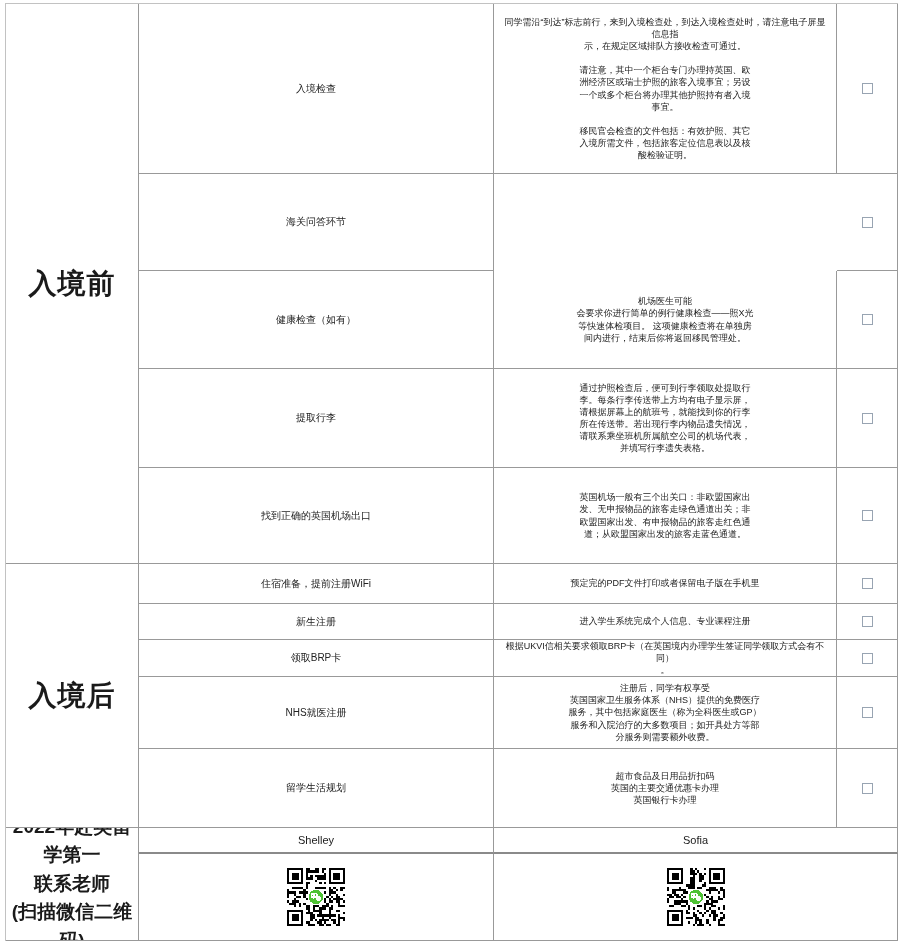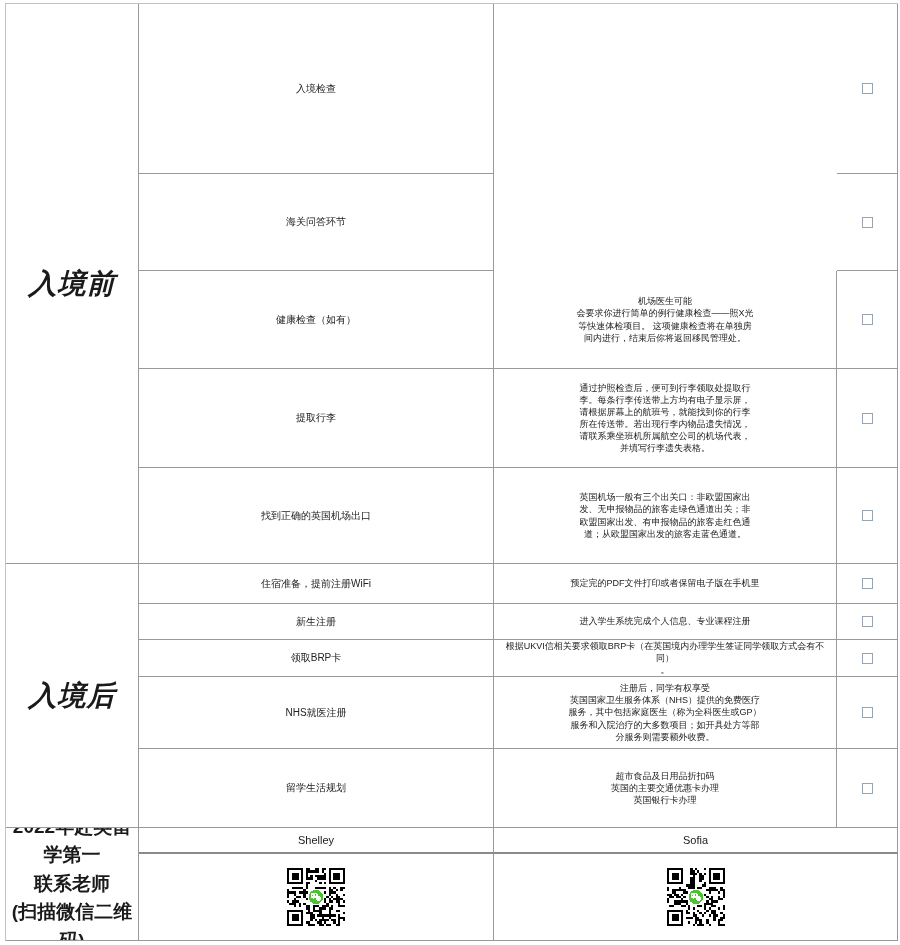--- a/index.html
+++ b/index.html
@@ -19,21 +19,21 @@
     background:#fff;
   }
   .cell{
     border-right:1px solid #999;
     border-bottom:1px solid #999;
     box-sizing:border-box;
     display:flex;align-items:center;justify-content:center;
     overflow:hidden;
   }
   .section-label{
-    font-size:28px;font-weight:bold;letter-spacing:1px;text-align:right;font-style:italic;
+    font-size:28px;font-weight:bold;letter-spacing:1px;text-align:right;
   }
   .item{
     font-size:10px;text-align:center;padding:2px 6px;color:#222;
   }
   .desc{
     font-size:9px;line-height:1.35;text-align:center;white-space:pre-line;
     padding:2px 3px;color:#222;
   }
   .cbx-cell{justify-content:center;}
   .cbx{
@@ -54,20 +54,32 @@
 
 <div class="sheet">
 
   <div class="cell section-label" style="grid-row:1/6;grid-column:1">入境前</div>
   <div class="cell section-label" style="grid-row:6/11;grid-column:1">入境后</div>
   <div class="cell footer-left" style="grid-row:11/13;grid-column:1">2022年赴英留学第一
 联系老师
 (扫描微信二维码)</div>
 
   <div class="cell item" style="grid-row:1;grid-column:2">入境检查</div>
+  <div class="cell desc" style="grid-row:1;grid-column:3">同学需沿“到达”标志前行，来到入境检查处，到达入境检查处时，请注意电子屏显
+信息指
+示，在规定区域排队方接收检查可通过。
+
+请注意，其中一个柜台专门办理持英国、欧
+洲经济区或瑞士护照的旅客入境事宜；另设
+一个或多个柜台将办理其他护照持有者入境
+事宜。
+
+移民官会检查的文件包括：有效护照、其它
+入境所需文件，包括旅客定位信息表以及核
+酸检验证明。</div>
   <div class="cell cbx-cell" style="grid-row:1;grid-column:4">
       <span class="cbx"></span>
     </div>
 
   <div class="cell item" style="grid-row:2;grid-column:2">海关问答环节</div>
   <div class="cell cbx-cell" style="grid-row:2;grid-column:4">
       <span class="cbx"></span>
     </div>
 
   <div class="cell item" style="grid-row:3;grid-column:2">健康检查（如有）</div>

